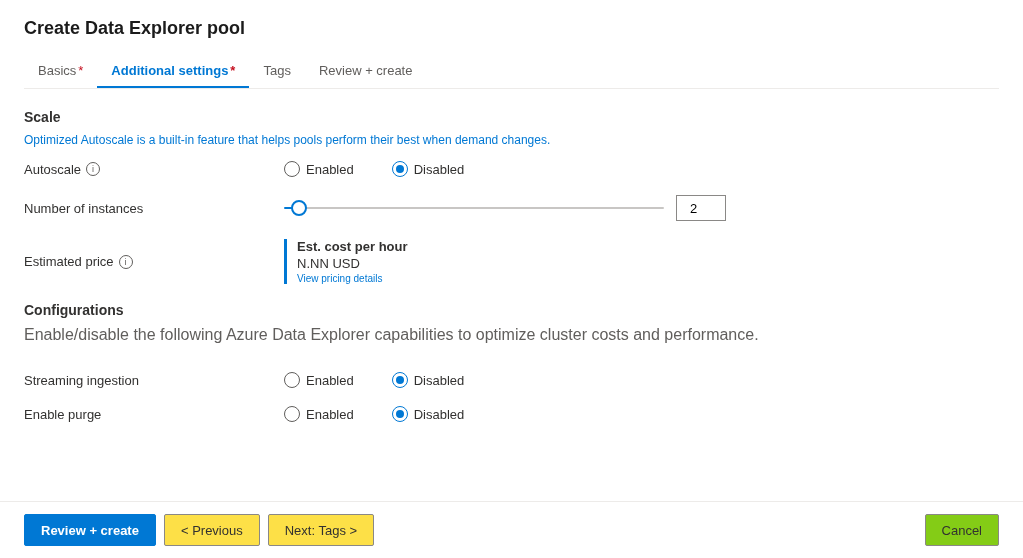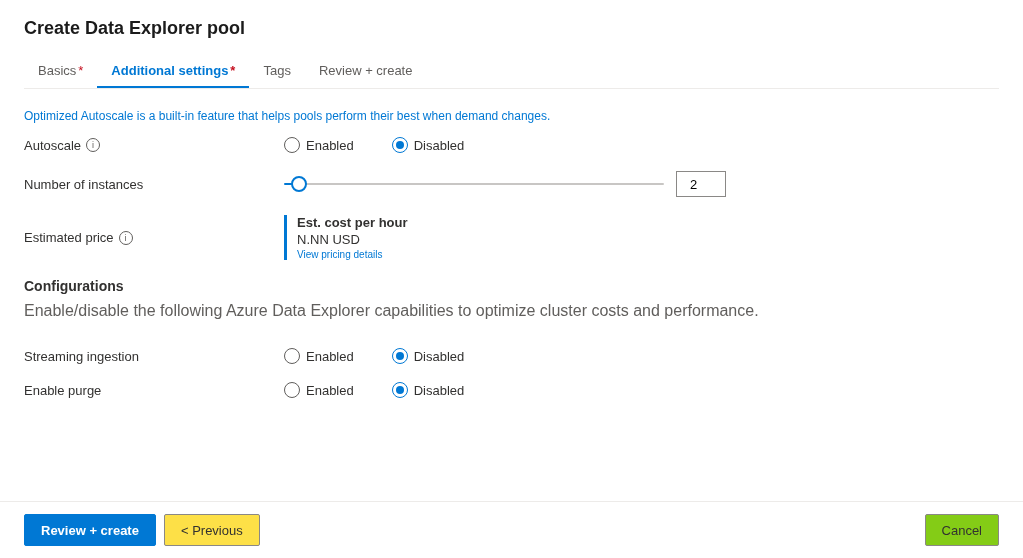--- a/index.html
+++ b/index.html
@@ -66,20 +66,21 @@
     </div>
     <div class="tab">
       <span>Tags</span>
     </div>
     <div class="tab">
       <span>Review + create</span>
     </div>
   </div>
 
   <div class="section-divider">
+    <div class="section-title">Scale</div>
     <div class="info-text">Optimized Autoscale is a built-in feature that helps pools perform their best when demand changes.</div>
   </div>
 
   <div class="form-row">
     <div class="form-label">
       <span>Autoscale</span>
       <span class="info-icon">i</span>
     </div>
     <div class="form-control radio-group">
       <label class="radio-option">
@@ -158,15 +159,16 @@
         <span class="radio-label">Disabled</span>
       </label>
     </div>
   </div>
 </div>
 
 <div class="footer">
   <div class="footer-left">
     <button class="btn btn-primary">Review + create</button>
     <button class="btn btn-secondary">&lt; Previous</button>
+    <button class="btn btn-secondary">Next: Tags &gt;</button>
   </div>
   <button class="btn btn-cancel">Cancel</button>
 </div>
 
 </body></html>

